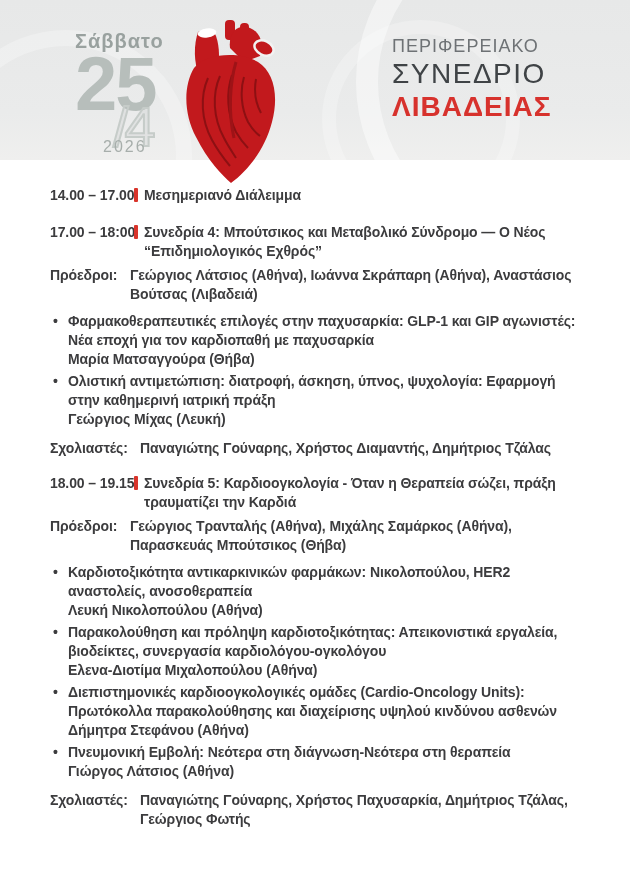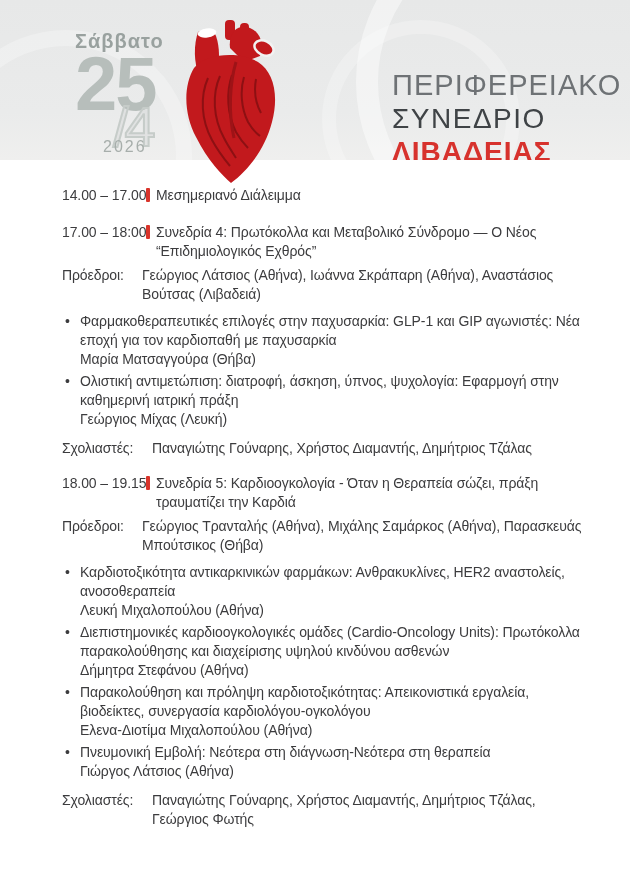--- a/index.html
+++ b/index.html
@@ -26,28 +26,28 @@
   .day { font-size:76px; font-weight:700; color:#b7bebb; line-height:58px; display:block; margin-top:2px; letter-spacing:-2px; }
   .month {
     position:absolute; left:38px; top:64px; font-size:56px; font-weight:400;
     color:rgba(190,197,194,0.25); -webkit-text-stroke:2px #c6ccc9; letter-spacing:-4px;
   }
   .year { position:absolute; left:28px; top:108px; font-size:16px; color:#a7aeab; letter-spacing:2px; }
 
   .heart { position:absolute; left:170px; top:20px; width:125px; height:165px; z-index:5; }
 
   .title-block { position:absolute; left:392px; top:36px; line-height:1.18; }
-  .title-1 { font-size:29px; font-weight:400; color:#6e7275; letter-spacing:1px;margin-top:32px; }
+  .title-1 { font-size:18px; font-weight:400; color:#6e7275; letter-spacing:1px; }
   .title-2 { font-size:28px; font-weight:400; color:#3f4346; letter-spacing:1.5px; }
   .title-3 { font-size:28px; font-weight:700; color:#d7322d; letter-spacing:1px; }
 
   
   .content {
     padding:26px 44px 0 50px;
-    color:#3c3c3e; font-size:14px; line-height:19px; font-weight:400; letter-spacing:-0.1px;margin-left:12px;
+    color:#3c3c3e; font-size:14px; line-height:19px; font-weight:700; letter-spacing:-0.1px;
   }
   .time-row { display:grid; grid-template-columns:78px 16px 1fr; align-items:start; }
   .time { white-space:nowrap; }
   .red-bar {
     width:3.5px; height:14px; background:#d9342b; display:inline-block;
     margin:2px auto 0 6px; border-radius:1px;
   }
   .break-row { margin-bottom:18px; }
   .session .time-row { margin-bottom:5px; }
 
@@ -108,21 +108,21 @@
     <div class="time-row break-row">
       <span class="time">14.00 – 17.00</span>
       <span class="red-bar"></span>
       <span class="row-title">Μεσημεριανό Διάλειμμα</span>
     </div>
 
     <section class="session session-4">
       <div class="time-row">
         <span class="time">17.00 – 18:00</span>
         <span class="red-bar"></span>
-        <span class="row-title">Συνεδρία 4: Πρωτόκολλα και Μεταβολικό Σύνδρομο — Ο Νέος “Επιδημιολογικός Εχθρός”</span>
+        <span class="row-title">Συνεδρία 4: Μπούτσικος και Μεταβολικό Σύνδρομο — Ο Νέος “Επιδημιολογικός Εχθρός”</span>
       </div>
       <div class="label-row chairs">
         <span class="label">Πρόεδροι:</span>
         <span class="value">Γεώργιος Λάτσιος (Αθήνα), Ιωάννα Σκράπαρη (Αθήνα), Αναστάσιος Βούτσας (Λιβαδειά)</span>
       </div>
       <ul class="talks">
         <li>
           <div class="topic">Φαρμακοθεραπευτικές επιλογές στην παχυσαρκία: GLP-1 και GIP αγωνιστές: Νέα εποχή για τον καρδιοπαθή με παχυσαρκία</div>
           <div class="speaker">Μαρία Ματσαγγούρα (Θήβα)</div>
         </li>
@@ -142,36 +142,36 @@
         <span class="time">18.00 – 19.15</span>
         <span class="red-bar"></span>
         <span class="row-title">Συνεδρία 5: Καρδιοογκολογία - Όταν η Θεραπεία σώζει, πράξη τραυματίζει την Καρδιά</span>
       </div>
       <div class="label-row chairs">
         <span class="label">Πρόεδροι:</span>
         <span class="value">Γεώργιος Τρανταλής (Αθήνα), Μιχάλης Σαμάρκος (Αθήνα), Παρασκευάς Μπούτσικος (Θήβα)</span>
       </div>
       <ul class="talks">
         <li>
-          <div class="topic">Καρδιοτοξικότητα αντικαρκινικών φαρμάκων: Ανθρακυκλίνες, HER2 αναστολείς, ανοσοθεραπεία</div>
-          <div class="speaker">Λευκή Μιχαλοπούλου (Αθήνα)</div>
+          <div class="topic">Καρδιοτοξικότητα αντικαρκινικών φαρμάκων: Νικολοπούλου, HER2 αναστολείς, ανοσοθεραπεία</div>
+          <div class="speaker">Λευκή Νικολοπούλου (Αθήνα)</div>
+        </li>
+        <li>
+          <div class="topic">Παρακολούθηση και πρόληψη καρδιοτοξικότητας: Απεικονιστικά εργαλεία, βιοδείκτες, συνεργασία καρδιολόγου-ογκολόγου</div>
+          <div class="speaker">Ελενα-Διοτίμα Μιχαλοπούλου (Αθήνα)</div>
         </li>
         <li>
           <div class="topic">Διεπιστημονικές καρδιοογκολογικές ομάδες (Cardio-Oncology Units): Πρωτόκολλα παρακολούθησης και διαχείρισης υψηλού κινδύνου ασθενών</div>
           <div class="speaker">Δήμητρα Στεφάνου (Αθήνα)</div>
-        </li>
-        <li>
-          <div class="topic">Παρακολούθηση και πρόληψη καρδιοτοξικότητας: Απεικονιστικά εργαλεία, βιοδείκτες, συνεργασία καρδιολόγου-ογκολόγου</div>
-          <div class="speaker">Ελενα-Διοτίμα Μιχαλοπούλου (Αθήνα)</div>
         </li>
         <li>
           <div class="topic">Πνευμονική Εμβολή: Νεότερα στη διάγνωση-Νεότερα στη θεραπεία</div>
           <div class="speaker">Γιώργος Λάτσιος (Αθήνα)</div>
         </li>
       </ul>
       <div class="label-row commentators">
         <span class="label">Σχολιαστές:</span>
-        <span class="value">Παναγιώτης Γούναρης, Χρήστος Διαμαντής, Δημήτριος Τζάλας, Γεώργιος Φωτής</span>
+        <span class="value">Παναγιώτης Γούναρης, Χρήστος Παχυσαρκία, Δημήτριος Τζάλας, Γεώργιος Φωτής</span>
       </div>
     </section>
 
   </main>
 </div>
 
 </body></html>

